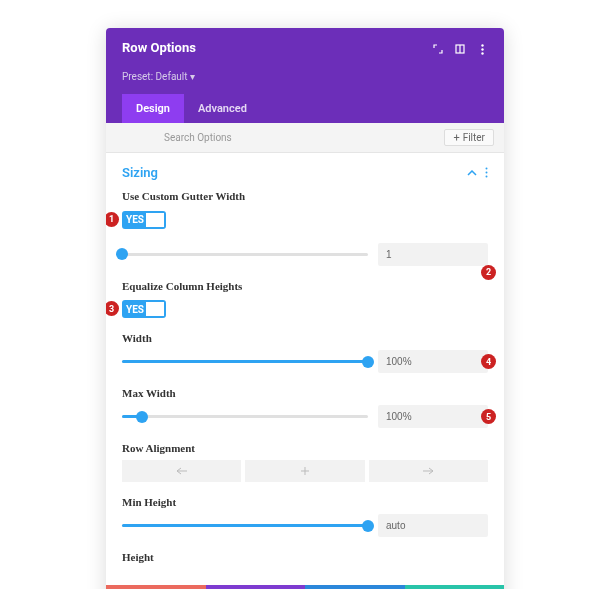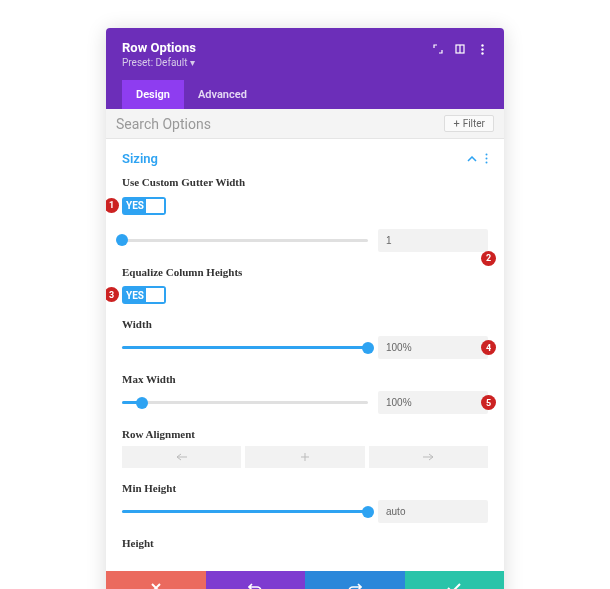--- a/index.html
+++ b/index.html
@@ -23,38 +23,38 @@
     background: #6c2eb9;
     color: #fff;
     padding: 12px 16px 0 16px;
   }
   .header-top {
     display: flex;
     align-items: flex-start;
     justify-content: space-between;
   }
   .title { font-size: 13px; font-weight: 700; }
-  .preset { font-size: 10px; color: #d6cbe8; margin-top: 2px; }
+  .preset { font-size: 10px; color: #d6cbe8; margin-top: 16px; }
   .header-icons { display:flex; gap:10px; align-items:center; margin-top:3px;}
   .header-icons .hicon { width:12px; height:12px; display:flex; align-items:center; justify-content:center; cursor:pointer;}
   .tabs { display:flex; margin-top: 12px; }
   .tab {
     font-size: 11px; font-weight:600;
     padding: 8px 14px;
     color: #e5d9f4;
     cursor:pointer;
   }
   .tab.active { background:#8e3df0; color:#fff; }
   .searchbar {
     display:flex; align-items:center; justify-content:space-between;
     background:#f4f4f4;
     border-bottom:1px solid #e5e5e5;
     padding:6px 10px;
   }
-  .search-label { font-size:14px; color:#999; }
+  .search-label { font-size:10px; color:#999;margin-left:48px; }
   .filter-btn {
     display:flex; align-items:center; gap:3px;
     background:#fafafa; border:1px solid #ddd;
     font-size:10px; color:#666; padding:2px 8px; border-radius:2px;
     cursor:pointer;
   }
   .body { padding: 12px 16px 0 16px; height: 432px; overflow:hidden; }
   .section-head {
     display:flex; align-items:center; justify-content:space-between;
     margin-bottom:10px;

